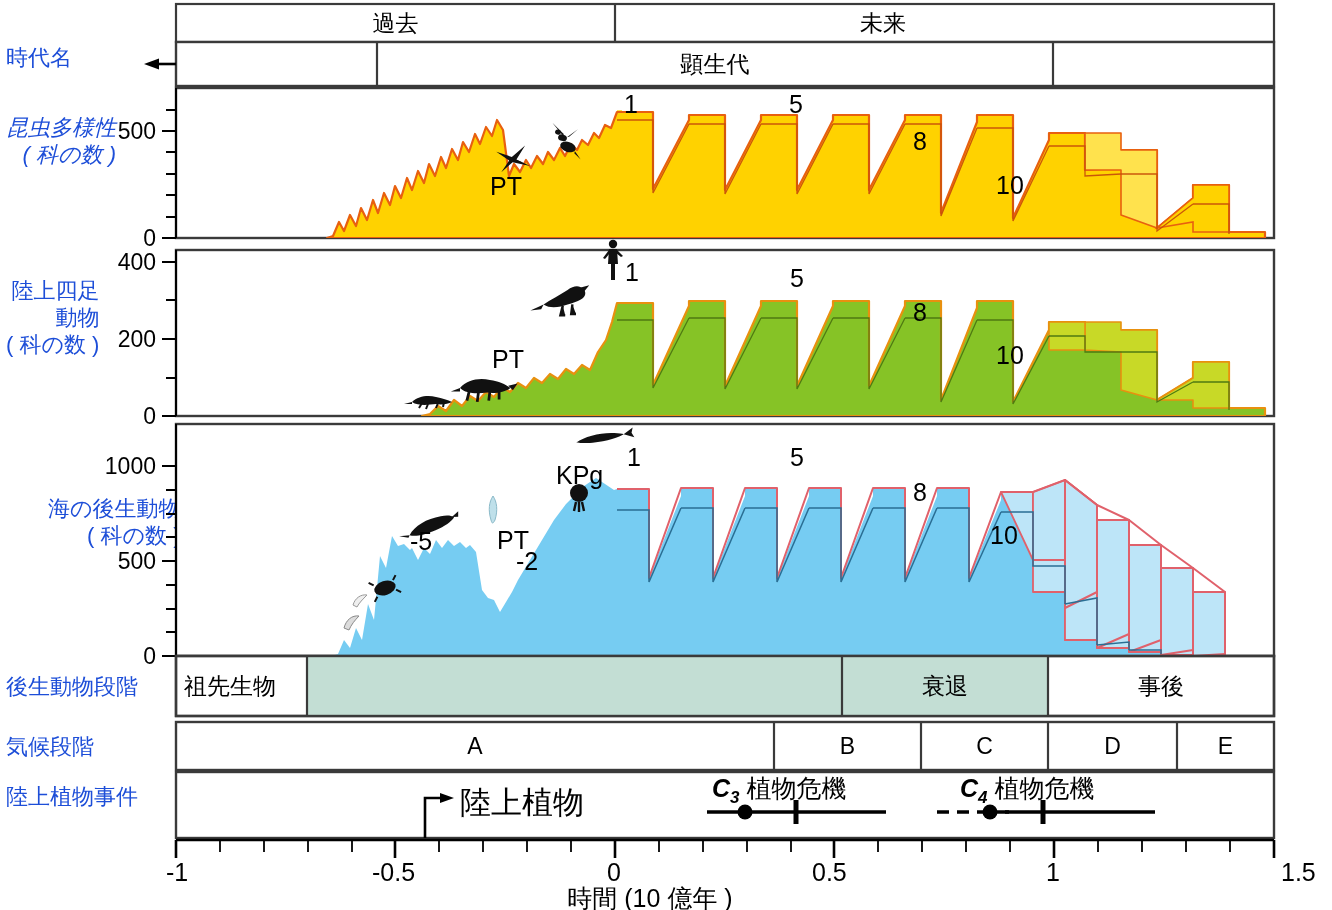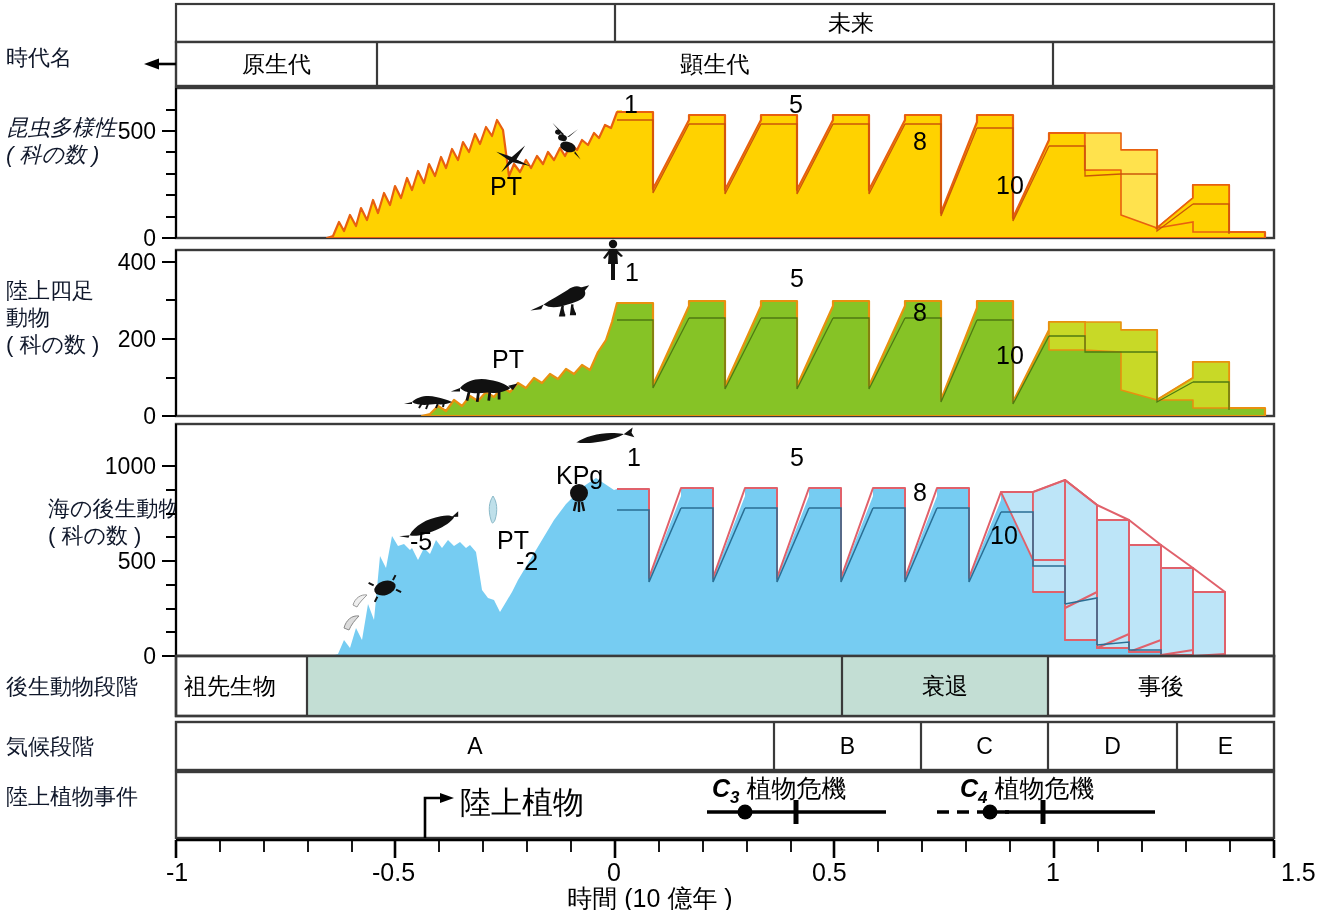--- a/index.html
+++ b/index.html
@@ -1,19 +1,19 @@
 <!DOCTYPE html>
 <html><head>
 <meta charset="utf-8">
 <style>
   html,body{margin:0;padding:0;background:#fff;}
   body{width:1332px;height:910px;font-family:"Liberation Sans","DejaVu Sans",sans-serif;color:#000;overflow:hidden;}
   #root{position:relative;width:1332px;height:910px;}
   .abs{position:absolute;}
-  .rlab{position:absolute;font-size:22px;line-height:27px;color:#0f172a;white-space:pre;text-align:left;}
+  .rlab{position:absolute;font-size:22px;line-height:27px;color:#1d4ed8;white-space:pre;text-align:right;}
   .tick-num{position:absolute;font-size:23px;color:#000;text-align:right;white-space:nowrap;}
   .xnum{position:absolute;font-size:25px;color:#000;white-space:nowrap;}
   .cellTxt{position:absolute;display:flex;align-items:center;justify-content:center;font-size:23px;white-space:nowrap;}
   .annot{position:absolute;font-size:25px;white-space:nowrap;color:#000;}
   svg{display:block;}
 </style>
 </head>
 <body>
 
 <div id="root">
@@ -368,23 +368,23 @@
         <path d="M-3,5 L-5,14 M0,5 L0,15 M3,5 L5,14" stroke="#111" stroke-width="2.4"></path>
       </g>
 
       <g transform="translate(602,438) rotate(-10)">
         <path d="M-26,0 C-16,-5 2,-6 16,-2 C20,-1 22,0 22,0 C18,2 4,4 -10,3 C-18,2 -24,1 -26,0 Z"></path>
         <path d="M22,0 L32,-5 L30,0 L32,5 Z"></path>
       </g>
     </g>
   </svg>
 
-  <div class="cellTxt" style="left:583px;top:4px;width:536px;height:38px;">未来</div>
-
-  <div class="cellTxt" style="left:176px;top:42px;width:201px;height:44px;">原生代</div>
+  <div class="cellTxt" style="left:176px;top:4px;width:439px;height:38px;">過去</div>
+  <div class="cellTxt" style="left:615px;top:4px;width:536px;height:38px;">未来</div>
+
   <div class="cellTxt" style="left:377px;top:42px;width:676px;height:44px;">顕生代</div>
   <div class="cellTxt" style="left:1053px;top:42px;width:221px;height:44px;"></div>
 
   <div class="tick-num" style="left:96px;top:118px;width:60px;">500</div>
   <div class="tick-num" style="left:96px;top:225px;width:60px;">0</div>
 
   <div class="tick-num" style="left:96px;top:249px;width:60px;">400</div>
   <div class="tick-num" style="left:96px;top:326px;width:60px;">200</div>
   <div class="tick-num" style="left:96px;top:403px;width:60px;">0</div>
 

